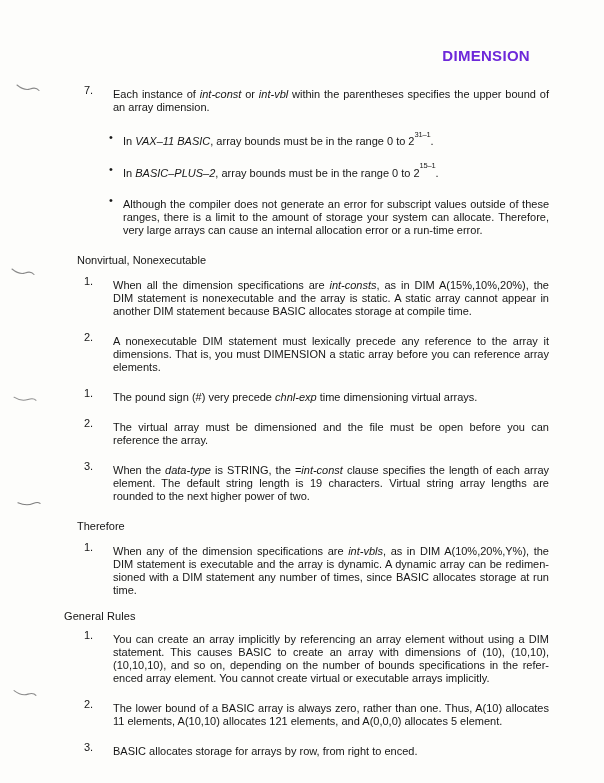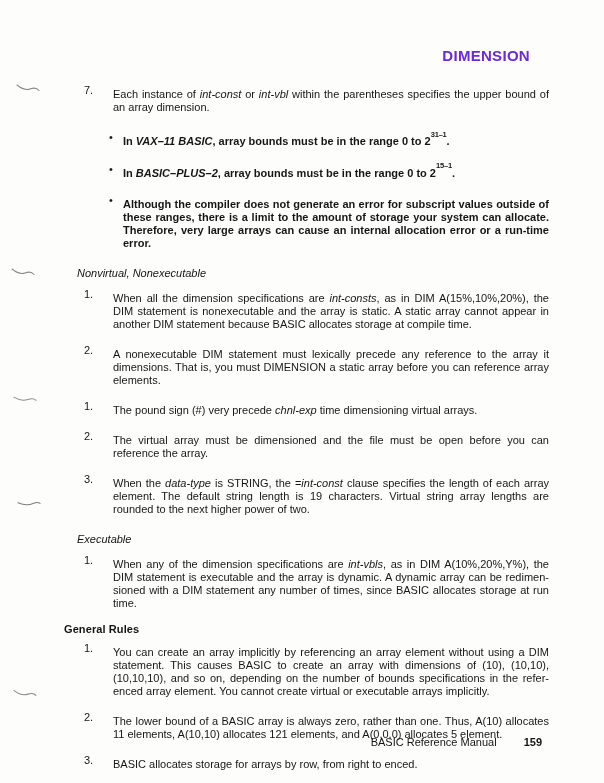--- a/index.html
+++ b/index.html
@@ -57,32 +57,31 @@
     list-style: none;
     margin: 17px 0 0 0;
     padding: 0;
   }
   .bullet {
     display: flex;
     margin: 0 0 10.5px 0;
   }
   .bullet:last-child { margin-bottom: 0; }
   .bdot { flex: 0 0 10px; }
-  .bullet-text { flex: 1; min-width: 0; font-weight: bold; }
+  .bullet-text { flex: 1; min-width: 0; }
   .doc-section { margin: 0; }
   .sec-heading {
     margin: 13px 0 8px 13px;
     font-size: 11px;
     font-weight: normal;
-    font-style: italic;
     color: #141414;
   }
   .sec-heading.h-bold {
     font-style: normal;
-    font-weight: bold;
+    font-weight: normal;
     margin-left: 0;
     margin-top: 7px;
     margin-bottom: 6px;
     letter-spacing: 0.1px;
   }
   .items { list-style: none; margin: 0; padding: 0; }
   .page-footer {
     position: absolute;
     top: 736px;
     right: 62px;
@@ -187,21 +186,21 @@
   </li>
 
   <li class="num-item">
     <span class="num">3.</span>
     <p class="para num-body"><span>When the </span><span class="it">data-type</span><span> is STRING, the =</span><span class="it">int-const</span><span> clause specifies the length of each array element. The default string length is 19 characters. Virtual string array lengths are rounded to the next higher power of two.</span></p>
   </li>
 </ol>
   </section>
 
   <section class="doc-section">
-    <h2 class="sec-heading h-italic">Executable</h2>
+    <h2 class="sec-heading h-italic">Therefore</h2>
     <ol class="items">
   <li class="num-item">
     <span class="num">1.</span>
     <p class="para num-body"><span>When any of the dimension specifications are </span><span class="it">int-vbls</span><span>, as in DIM A(10%,20%,Y%), the DIM statement is executable and the array is dynamic. A dynamic array can be redimen­sioned with a DIM statement any number of times, since BASIC allocates storage at run time.</span></p>
   </li>
 </ol>
   </section>
 
   <section class="doc-section">
     <h2 class="sec-heading h-bold">General Rules</h2>
@@ -219,18 +218,14 @@
   <li class="num-item">
     <span class="num">3.</span>
     <p class="para num-body"><span>BASIC allocates storage for arrays by row, from right to enced.</span></p>
   </li>
 </ol>
   </section>
 </div>
 
   </main>
 
-  <footer class="page-footer">
-    <span>BASIC Reference Manual</span>
-    <span class="pageno">159</span>
-  </footer>
 
 </div>
 
 </body></html>

